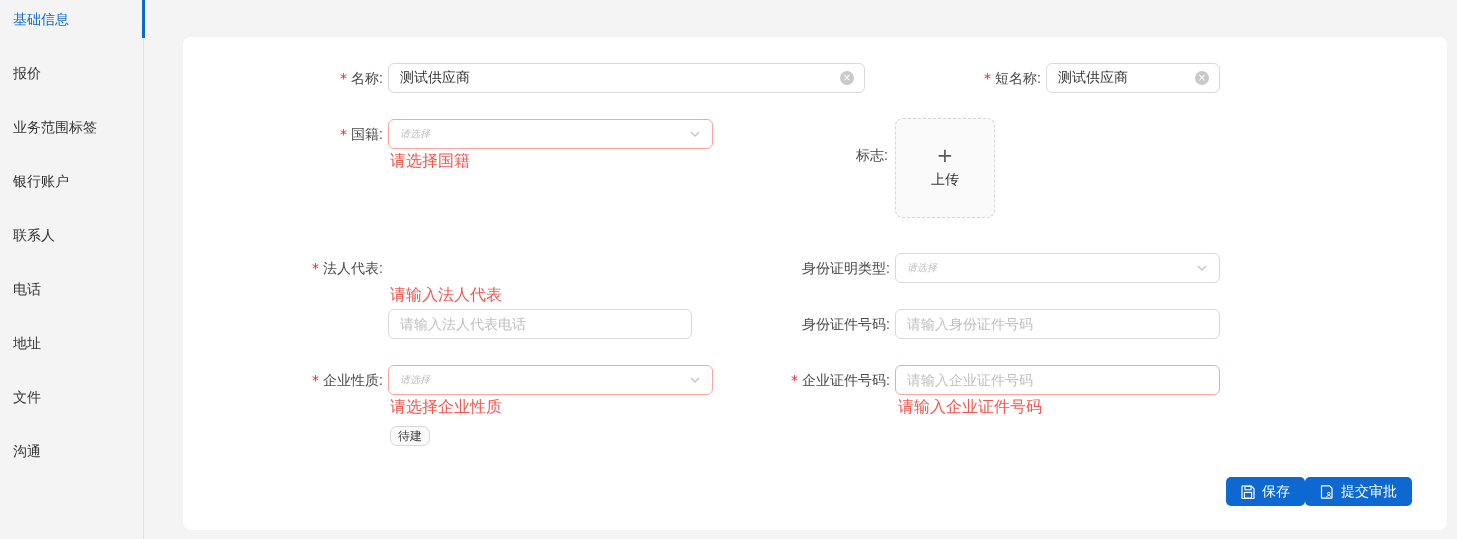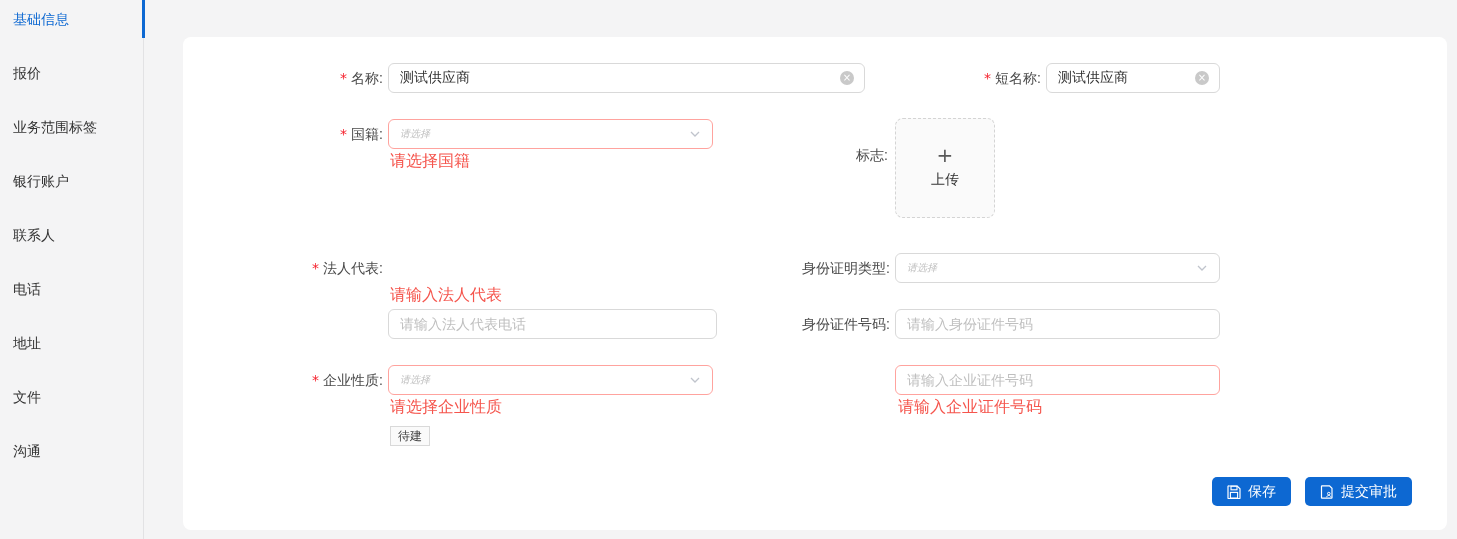--- a/index.html
+++ b/index.html
@@ -74,25 +74,25 @@
     border:1px dashed #d4d4d4;border-radius:8px;background:#fafafa;
     display:flex;flex-direction:column;align-items:center;justify-content:center;
     cursor:pointer;gap:8px;
   }
   .upload-plus{font-size:20px;color:#595959;line-height:16px;font-family:"DejaVu Sans",sans-serif;}
   .upload-text{font-size:14px;color:#333;}
   
   .status-tag{
     position:absolute;height:20px;line-height:18px;padding:0 7px;
     font-size:12px;color:#424242;background:#fafafa;
-    border:1px solid #d9d9d9;border-radius:0;
+    border:1px solid #d9d9d9;border-radius:7px;
   }
   
   .btn-row{
-    position:absolute;right:35px;top:440px;display:flex;gap:14px;
+    position:absolute;right:35px;top:440px;display:flex;
   }
   .btn{
     height:29px;padding:0 15px;background:var(--accent);color:#fff;
     border:none;border-radius:5px;font-size:14px;
     display:flex;align-items:center;gap:7px;cursor:pointer;
     font-family:inherit;white-space:nowrap;
   }
   .btn svg{flex:none;}
 </style>
 </head>
@@ -148,40 +148,41 @@
   <div class="flabel" style="left:507px;width:200px;top:216px"><span>身份证明类型:</span></div>
   <div class="ctrl" style="left:712px;top:216px;width:325px">
     <span class="sel-placeholder">请选择</span>
     <span class="chevron-icon">
       <svg width="12" height="12" viewBox="0 0 12 12">
           <path d="M2 4l4 4 4-4" fill="none" stroke="#c0c4cc" stroke-width="1.3"></path>
         </svg>
     </span>
   </div>
 
-  <div class="ctrl" style="left:205px;top:272px;width:329px">
+  <div class="ctrl" style="left:205px;top:272px;width:304px">
     <input placeholder="请输入法人代表电话" style="">
   </div>
 
   <div class="flabel" style="left:507px;width:200px;top:272px"><span>身份证件号码:</span></div>
   <div class="ctrl" style="left:712px;top:272px;width:325px">
     <input placeholder="请输入身份证件号码" style="">
   </div>
 
   <div class="flabel" style="left:0;width:200px;top:328px"><span class="req">*</span><span>企业性质:</span></div>
   <div class="ctrl err" style="left:205px;top:328px;width:325px">
     <span class="sel-placeholder">请选择</span>
     <span class="chevron-icon">
       <svg width="12" height="12" viewBox="0 0 12 12">
           <path d="M2 4l4 4 4-4" fill="none" stroke="#c0c4cc" stroke-width="1.3"></path>
         </svg>
     </span>
   </div>
   <div class="err-msg" style="left:207px;top:362px">请选择企业性质</div>
 
+  <div class="flabel" style="left:507px;width:200px;top:328px"><span class="req">*</span><span>企业证件号码:</span></div>
   <div class="ctrl err" style="left:712px;top:328px;width:325px">
     <input placeholder="请输入企业证件号码" style="">
   </div>
   <div class="err-msg" style="left:715px;top:362px">请输入企业证件号码</div>
 
   <div class="status-tag" style="left:207px;top:389px">待建</div>
 
   <div class="btn-row">
     <button class="btn">
       <span style="display:flex">

